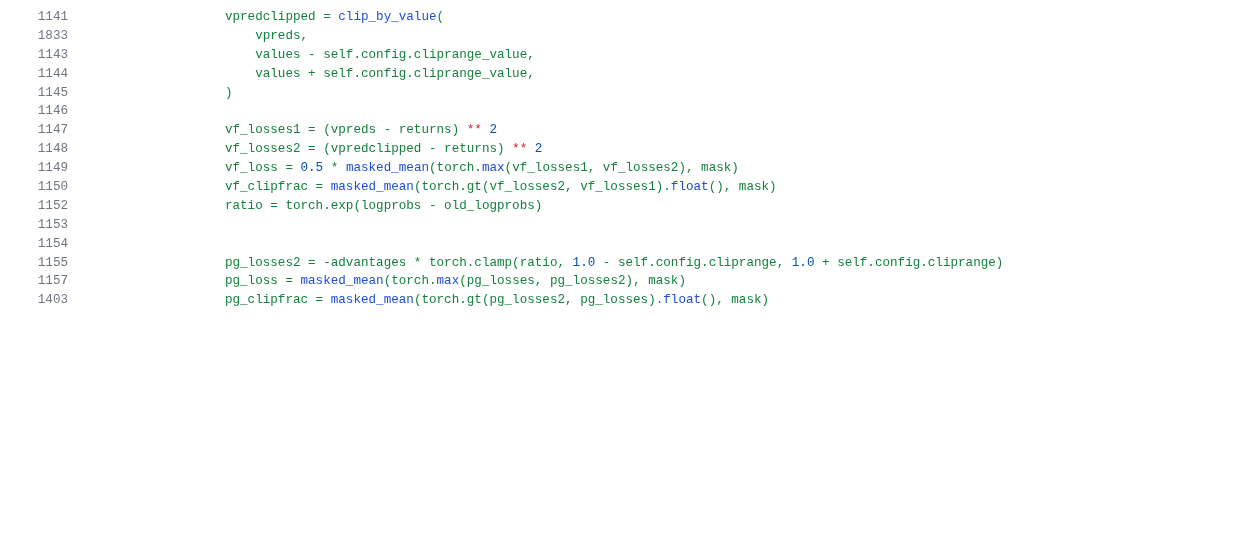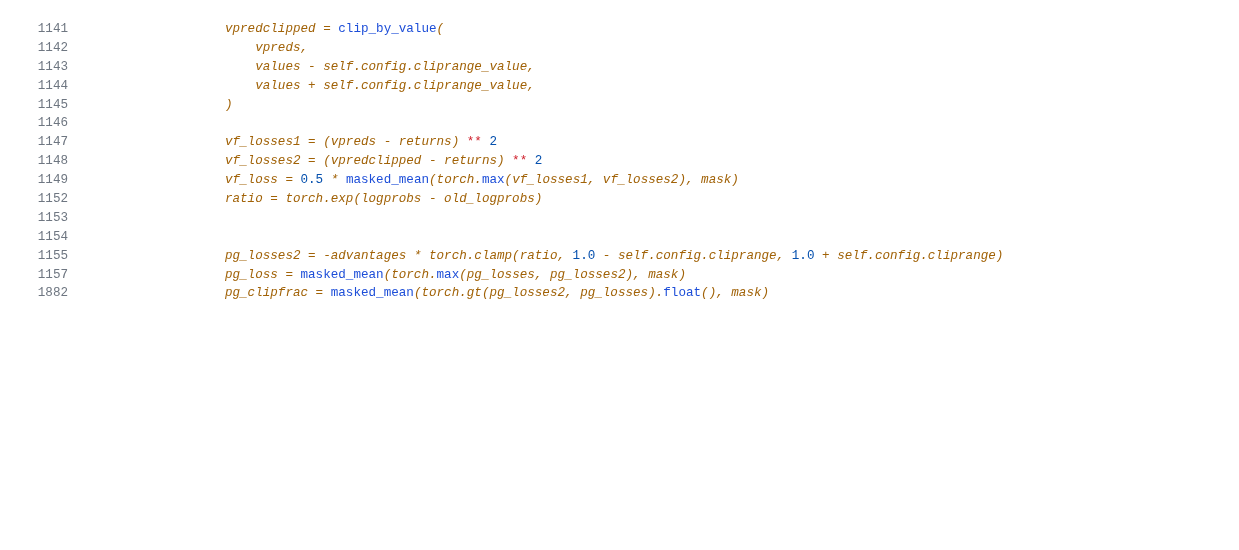--- a/index.html
+++ b/index.html
@@ -6,21 +6,21 @@
     margin: 0;
     padding: 0;
     background: #ffffff;
     font-family: "SFMono-Regular", Consolas, "Liberation Mono", Menlo, monospace;
     font-size: 12.6px;
     line-height: 1.5;
     color: #24292e;
   }
   .code-container {
     display: block;
-    padding-top: 20px;
+    padding-top: 8px;
   }
   .code-line {
     display: flex;
     align-items: flex-start;
     white-space: pre;
   }
   .lineno {
     width: 68px;
     text-align: right;
     padding-right: 36px;
@@ -28,34 +28,35 @@
     user-select: none;
     flex-shrink: 0;
   }
   .code {
     flex: 1;
     padding-left: 0;
   }
   .tok-fn { color: #1d4ed8; }
   .tok-num { color: #0550ae; }
   .tok-kw { color: #cf222e; }
-  .tok-default { color: #a16207; font-style: italic; }
+  .tok-default { color: #15803d; }
 </style>
 </head>
 <body>
 
 <div class="code-container" id="code-block">
     <div class="code-line"><span class="lineno">1141</span><span class="code"><span>                </span><span class="tok-default">vpredclipped = </span><span class="tok-fn">clip_by_value</span><span class="tok-default">(</span></span></div>
-    <div class="code-line"><span class="lineno">1142</span><span class="code"><span>                    </span><span class="tok-default">vpreds,</span></span></div>
+    <div class="code-line"><span class="lineno">1833</span><span class="code"><span>                    </span><span class="tok-default">vpreds,</span></span></div>
     <div class="code-line"><span class="lineno">1143</span><span class="code"><span>                    </span><span class="tok-default">values - self.config.cliprange_value,</span></span></div>
     <div class="code-line"><span class="lineno">1144</span><span class="code"><span>                    </span><span class="tok-default">values + self.config.cliprange_value,</span></span></div>
     <div class="code-line"><span class="lineno">1145</span><span class="code"><span>                </span><span class="tok-default">)</span></span></div>
     <div class="code-line"><span class="lineno">1146</span><span class="code"></span></div>
     <div class="code-line"><span class="lineno">1147</span><span class="code"><span>                </span><span class="tok-default">vf_losses1 = (vpreds - returns) </span><span class="tok-kw">**</span><span class="tok-default"> </span><span class="tok-num">2</span></span></div>
     <div class="code-line"><span class="lineno">1148</span><span class="code"><span>                </span><span class="tok-default">vf_losses2 = (vpredclipped - returns) </span><span class="tok-kw">**</span><span class="tok-default"> </span><span class="tok-num">2</span></span></div>
     <div class="code-line"><span class="lineno">1149</span><span class="code"><span>                </span><span class="tok-default">vf_loss = </span><span class="tok-num">0.5</span><span class="tok-default"> * </span><span class="tok-fn">masked_mean</span><span class="tok-default">(torch.</span><span class="tok-fn">max</span><span class="tok-default">(vf_losses1, vf_losses2), mask)</span></span></div>
+    <div class="code-line"><span class="lineno">1150</span><span class="code"><span>                </span><span class="tok-default">vf_clipfrac = </span><span class="tok-fn">masked_mean</span><span class="tok-default">(torch.gt(vf_losses2, vf_losses1).</span><span class="tok-fn">float</span><span class="tok-default">(), mask)</span></span></div>
     <div class="code-line"><span class="lineno">1152</span><span class="code"><span>                </span><span class="tok-default">ratio = torch.exp(logprobs - old_logprobs)</span></span></div>
     <div class="code-line"><span class="lineno">1153</span><span class="code"></span></div>
     <div class="code-line"><span class="lineno">1154</span><span class="code"><span>                </span></span></div>
     <div class="code-line"><span class="lineno">1155</span><span class="code"><span>                </span><span class="tok-default">pg_losses2 = -advantages * torch.clamp(ratio, </span><span class="tok-num">1.0</span><span class="tok-default"> - self.config.cliprange, </span><span class="tok-num">1.0</span><span class="tok-default"> + self.config.cliprange)</span></span></div>
     <div class="code-line"><span class="lineno">1157</span><span class="code"><span>                </span><span class="tok-default">pg_loss = </span><span class="tok-fn">masked_mean</span><span class="tok-default">(torch.</span><span class="tok-fn">max</span><span class="tok-default">(pg_losses, pg_losses2), mask)</span></span></div>
-    <div class="code-line"><span class="lineno">1882</span><span class="code"><span>                </span><span class="tok-default">pg_clipfrac = </span><span class="tok-fn">masked_mean</span><span class="tok-default">(torch.gt(pg_losses2, pg_losses).</span><span class="tok-fn">float</span><span class="tok-default">(), mask)</span></span></div>
+    <div class="code-line"><span class="lineno">1403</span><span class="code"><span>                </span><span class="tok-default">pg_clipfrac = </span><span class="tok-fn">masked_mean</span><span class="tok-default">(torch.gt(pg_losses2, pg_losses).</span><span class="tok-fn">float</span><span class="tok-default">(), mask)</span></span></div>
   </div>
 
 </body></html>

